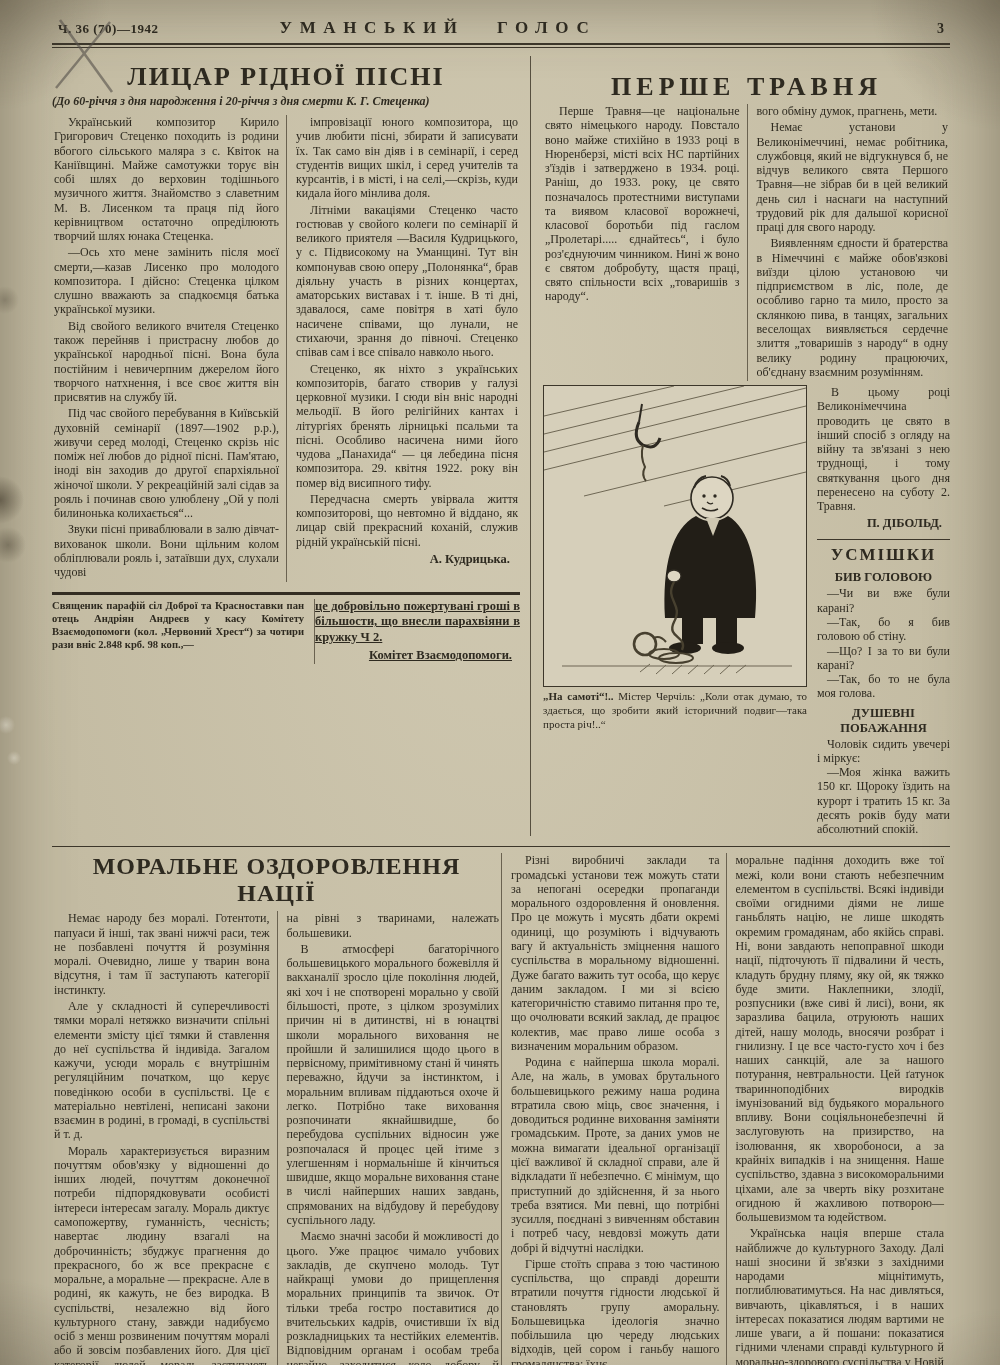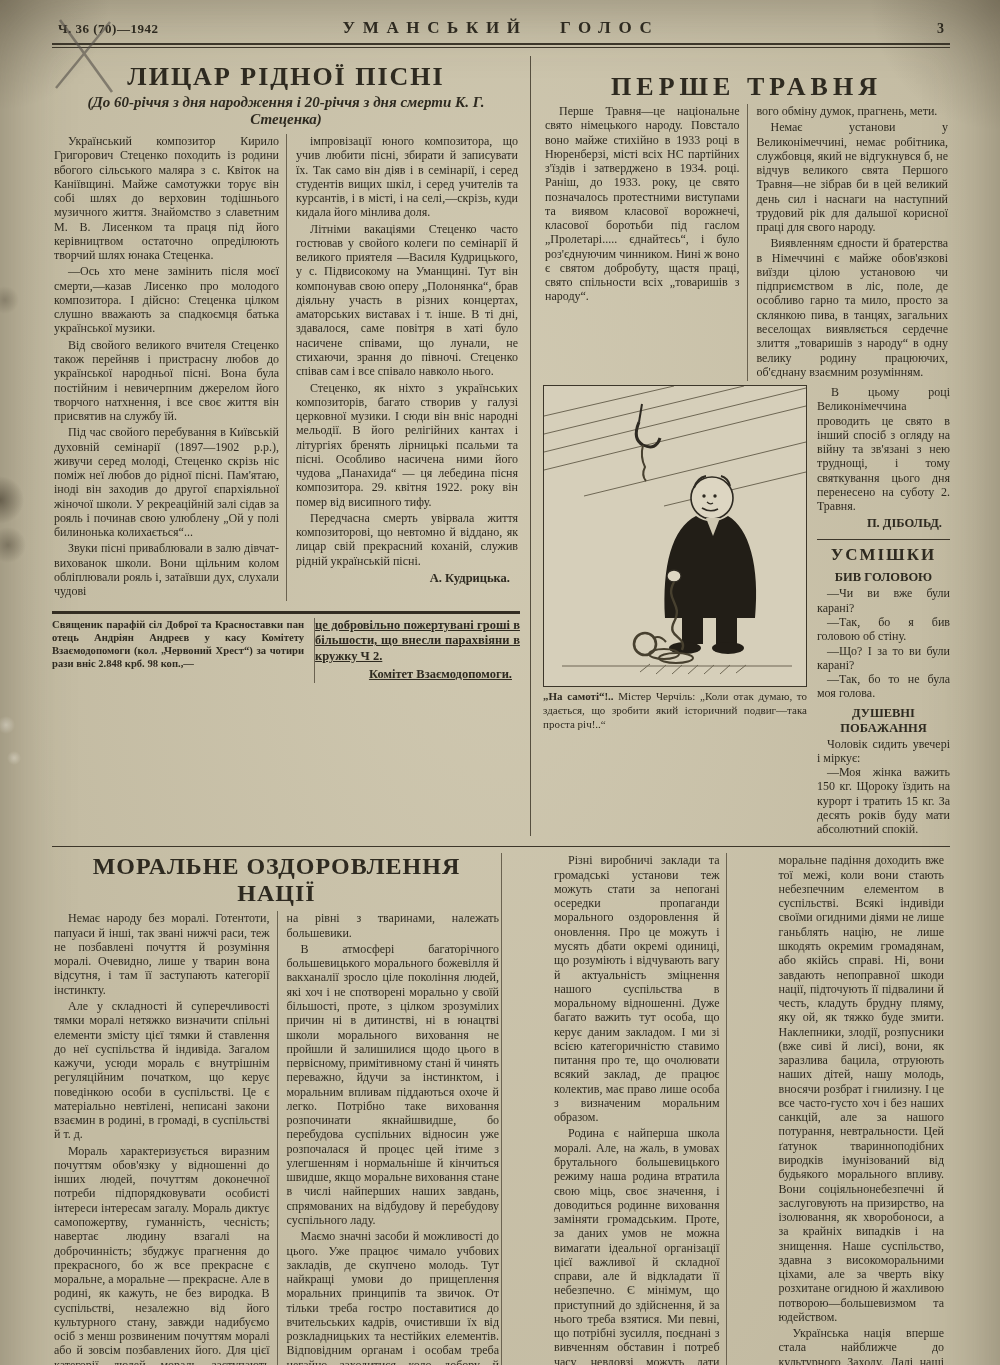--- a/index.html
+++ b/index.html
@@ -23,29 +23,29 @@
       radial-gradient(circle at 0% 0%, rgba(50,42,28,.28), transparent 110px),
       radial-gradient(circle at 0% 100%, rgba(50,42,28,.38), transparent 150px),
       radial-gradient(circle at 100% 100%, rgba(50,42,28,.22), transparent 120px),
       radial-gradient(ellipse at 50% 30%, rgba(233,227,206,.35), transparent 70%);
     box-shadow: inset 0 0 70px rgba(58,48,30,.45);
     overflow:hidden;
   }
   
   .header{display:flex;align-items:baseline;font-weight:bold;font-size:13px;padding:4px 6px 5px 6px;}
   .header .issue{flex:1;text-align:left;letter-spacing:.5px;}
-  .header .masthead{flex:2;text-align:center;font-size:17px;letter-spacing:.45em;word-spacing:1.2em;}
+  .header .masthead{flex:2;font-size:17px;letter-spacing:.45em;word-spacing:1.2em;}
   .header .pagenum{flex:1;text-align:right;font-size:14px;}
   .double-rule{border-top:2px solid #3c362a;border-bottom:1px solid #3c362a;height:2px;}
   
   p.tx{margin:0;text-indent:14px;text-align:justify;font-size:12px;line-height:1.19;}
   .sig{text-align:right;font-weight:bold;font-size:12.5px;margin:3px 8px 0 0;}
   h1.art{margin:6px 0 2px 0;text-align:center;font-size:26px;letter-spacing:2px;font-weight:bold;}
   h1.art.sp{letter-spacing:5px;margin-top:16px;}
-  .subtitle{text-align:center;font-weight:bold;font-style:italic;font-size:15px;margin:0 0 6px 0;}
+  .subtitle{font-weight:bold;font-style:italic;font-size:12px;margin:0 0 6px 0;}
   
   .top-section{display:flex;margin-top:8px;}
   .left-article{width:478px;box-sizing:border-box;padding-right:10px;}
   .right-article{flex:1;box-sizing:border-box;border-left:1px solid #564f3f;padding-left:12px;}
   .two-col{display:flex;margin-top:2px;}
   .two-col .col{width:50%;box-sizing:border-box;padding:0 7px 0 2px;}
   .two-col .col + .col{border-left:1px solid #6a6250;padding-left:9px;padding-right:2px;}
   .two-col .col p.tx{margin-bottom:2px;}
   
   .podyaka{margin-top:10px;border-top:3px solid #332d22;padding-top:4px;}
@@ -63,21 +63,21 @@
   .side-col{flex:1;box-sizing:border-box;padding-left:10px;font-family:Liberation Serif, serif;}
   .usmishky{margin-top:8px;border-top:1px solid #3c362a;padding-top:3px;}
   .usmishky h3{margin:2px 0 2px 0;text-align:center;font-size:17px;letter-spacing:2px;}
   .usmishky h4{margin:5px 0 1px 0;text-align:center;font-size:12.5px;}
   .usmishky p.tx{text-indent:10px;}
   
   .bottom-section{display:flex;margin-top:10px;border-top:1px solid #3c362a;padding-top:6px;}
   .m-left{width:50%;box-sizing:border-box;}
   .m-left h2{margin:0 0 4px 0;text-align:center;font-size:24px;letter-spacing:1px;}
   .m-col{width:25%;box-sizing:border-box;border-left:1px solid #6a6250;padding:0 6px 0 9px;}
-  .m-col p.tx{margin-bottom:2px;margin-left:43px;}
+  .m-col p.tx{margin-bottom:2px;}
   
   .pencil-x{position:absolute;left:52px;top:12px;width:72px;height:84px;opacity:.6;pointer-events:none;}
 </style>
 </head>
 <body>
 
 <div class="page">
 
   <svg class="pencil-x" viewBox="0 0 72 84">
     <line x1="8" y1="8" x2="60" y2="80" stroke="#55504a" stroke-width="2.6"></line>

